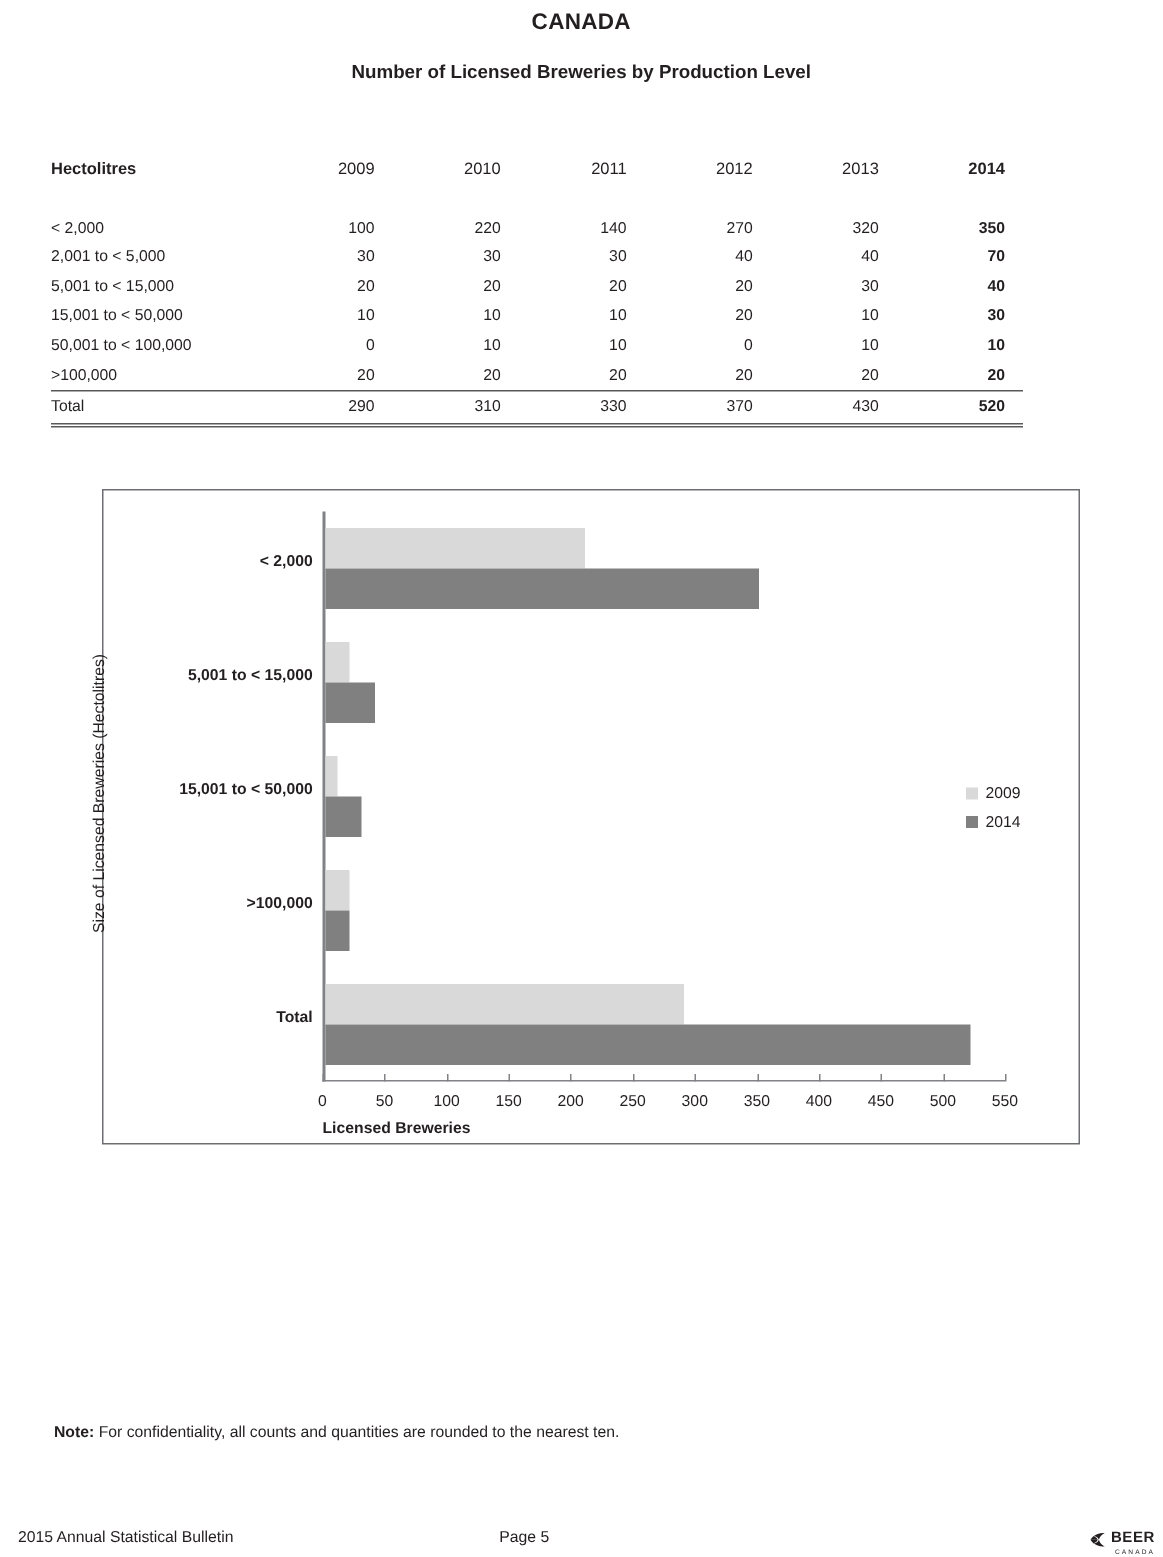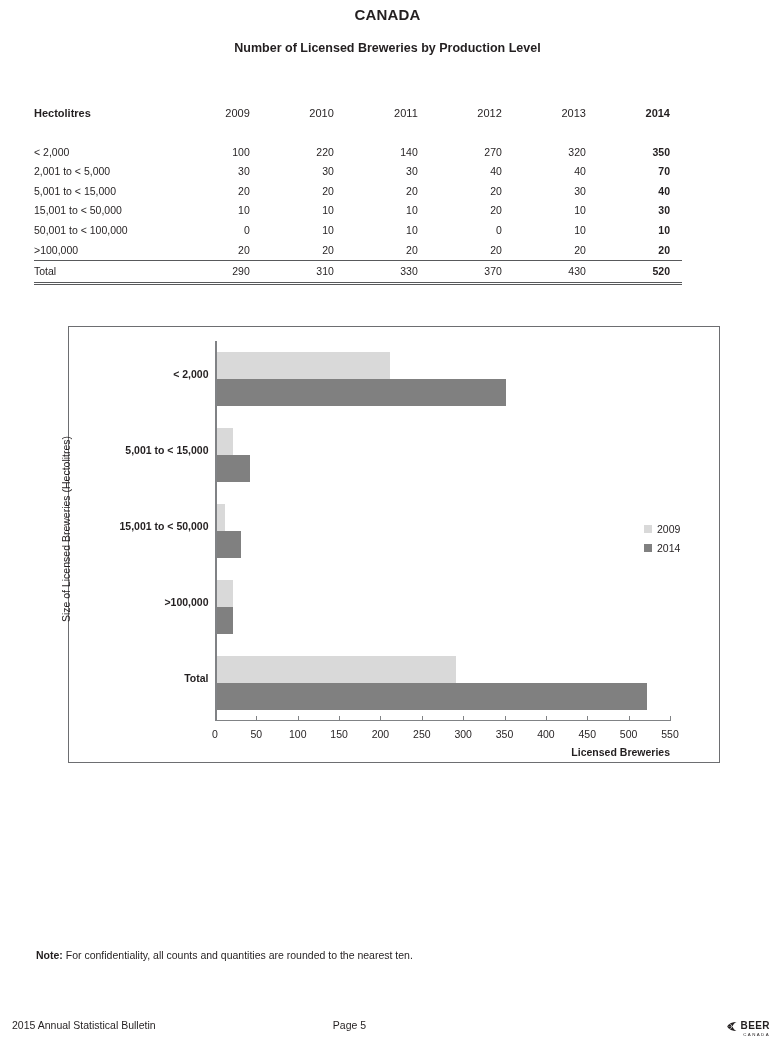--- a/index.html
+++ b/index.html
@@ -173,21 +173,21 @@
     font-size: 10.5px;
     color: #231f20;
     transform: translateX(-50%);
     white-space: nowrap;
   }
   .x-axis-title {
     position: absolute;
     left: 146px;
     top: 419px;
     width: 455px;
-    text-align: right;
+    text-align: left;
     font-size: 10.5px;
     font-weight: bold;
   }
   .legend {
     position: absolute;
     left: 575px;
     top: 196px;
     font-size: 10.5px;
   }
   .legend-row {

